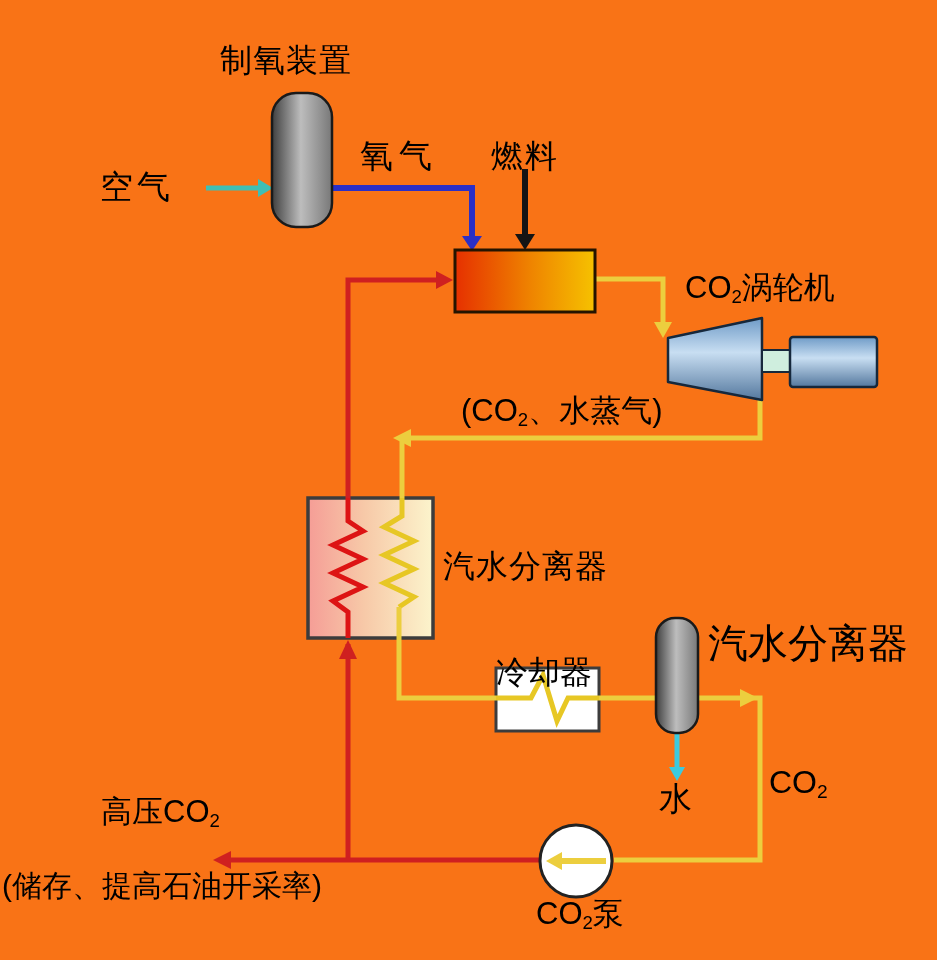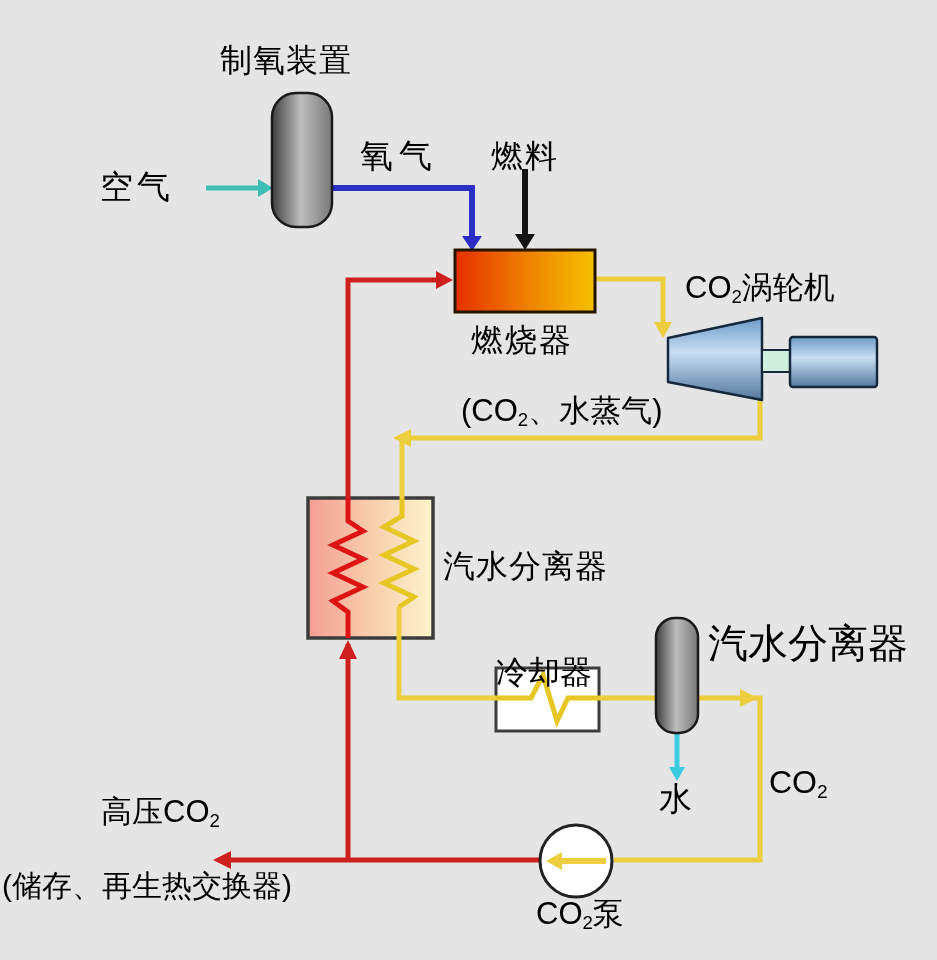--- a/index.html
+++ b/index.html
@@ -1,17 +1,17 @@
 <!DOCTYPE html>
 <html style="--pipe-yellow: #ecce3e; --pipe-red: #cf2020; --pipe-blue: #2b2fc6; --arrow-teal: #3fbfb4; --arrow-cyan: #3ccbdf; --arrow-black: #141414; --coil-red: #dd1414; --coil-yellow: #e7c724; --combustor-left: #e63000; --combustor-mid: #ef8500; --combustor-right: #f6c200; --combustor-border: #241400; --hx-left: #f59d96; --hx-mid: #f7c9a8; --hx-right: #fcf4cc; --hx-border: #3c3c3c; --cooler-border: #3c3c3c; --cylinder-dark: #3f3f3f; --cylinder-light: #bdbdbd; --cylinder-shade: #787878; --cylinder-border: #1a1a1a; --turbine-top: #6f9bc7; --turbine-mid: #c8def2; --turbine-bottom: #54789e; --turbine-border: #16283c; --shaft-fill: #cfeede; --pump-border: #222222; --text: #000000;"><head>
 <meta charset="utf-8">
 <style>
   html,body { margin:0; padding:0; background:#ffffff; }
   #canvas {
-    position:relative; width:937px; height:960px; background:#e5e5e5;
+    position:relative; width:937px; height:960px; background:#f97316;
     font-family:"Liberation Sans", sans-serif; overflow:hidden;
   }
   #flow-svg { position:absolute; left:0; top:0; }
 
   .lbl {
     position:absolute; color:#000; font-weight:500; white-space:nowrap;
     font-family:"Liberation Sans", sans-serif; line-height:1.15;
   }
   .sub { font-size:0.6em; vertical-align:-0.28em; }
 
@@ -123,35 +123,34 @@
   </svg>
 
   <div class="lbl" style="left:205px; top:42px; width:162px; text-align:center; font-size:32px; letter-spacing:1px;">制氧装置</div>
 
   <div class="lbl" style="left:100px; top:171px; font-size:33px; letter-spacing:4px;font-family:Liberation Mono, monospace;">空气</div>
 
   <div class="lbl" style="left:360px; top:137px; font-size:33px; letter-spacing:6px;">氧气</div>
 
   <div class="lbl" style="left:491px; top:138px; font-size:32px; letter-spacing:2px;text-align:right;">燃料</div>
 
-  <div class="lbl" style="left:471px; top:322px; font-size:32px; letter-spacing:2px;">燃烧器</div>
 
   <div class="lbl" style="left:685px; top:270px; font-size:31px;"><span>CO</span><span class="sub">2</span><span>涡轮机</span></div>
 
   <div class="lbl" style="left:461px; top:393px; font-size:31px;"><span>(CO</span><span class="sub">2</span><span>、水蒸气)</span></div>
 
   <div class="lbl" style="left:443px; top:548px; font-size:32px; letter-spacing:1px;">汽水分离器</div>
 
   <div class="lbl" style="left:496px; top:614px; font-size:32px;margin-top:40px;">冷却器</div>
 
   <div class="lbl" style="left:708px; top:620px; font-size:40px;">汽水分离器</div>
 
   <div class="lbl" style="left:659px; top:780px; font-size:33px;">水</div>
 
   <div class="lbl" style="left:769px; top:764px; font-size:32px;"><span>CO</span><span class="sub">2</span><span></span></div>
 
   <div class="lbl" style="left:536px; top:896px; font-size:31px;"><span>CO</span><span class="sub">2</span><span>泵</span></div>
 
   <div class="lbl" style="left:101px; top:794px; font-size:31px;"><span>高压CO</span><span class="sub">2</span><span></span></div>
 
-  <div class="lbl" style="left:2px; top:869px; font-size:30px;">(储存、再生热交换器)</div>
+  <div class="lbl" style="left:2px; top:869px; font-size:30px;">(储存、提高石油开采率)</div>
 
 </div>
 
 </body></html>

